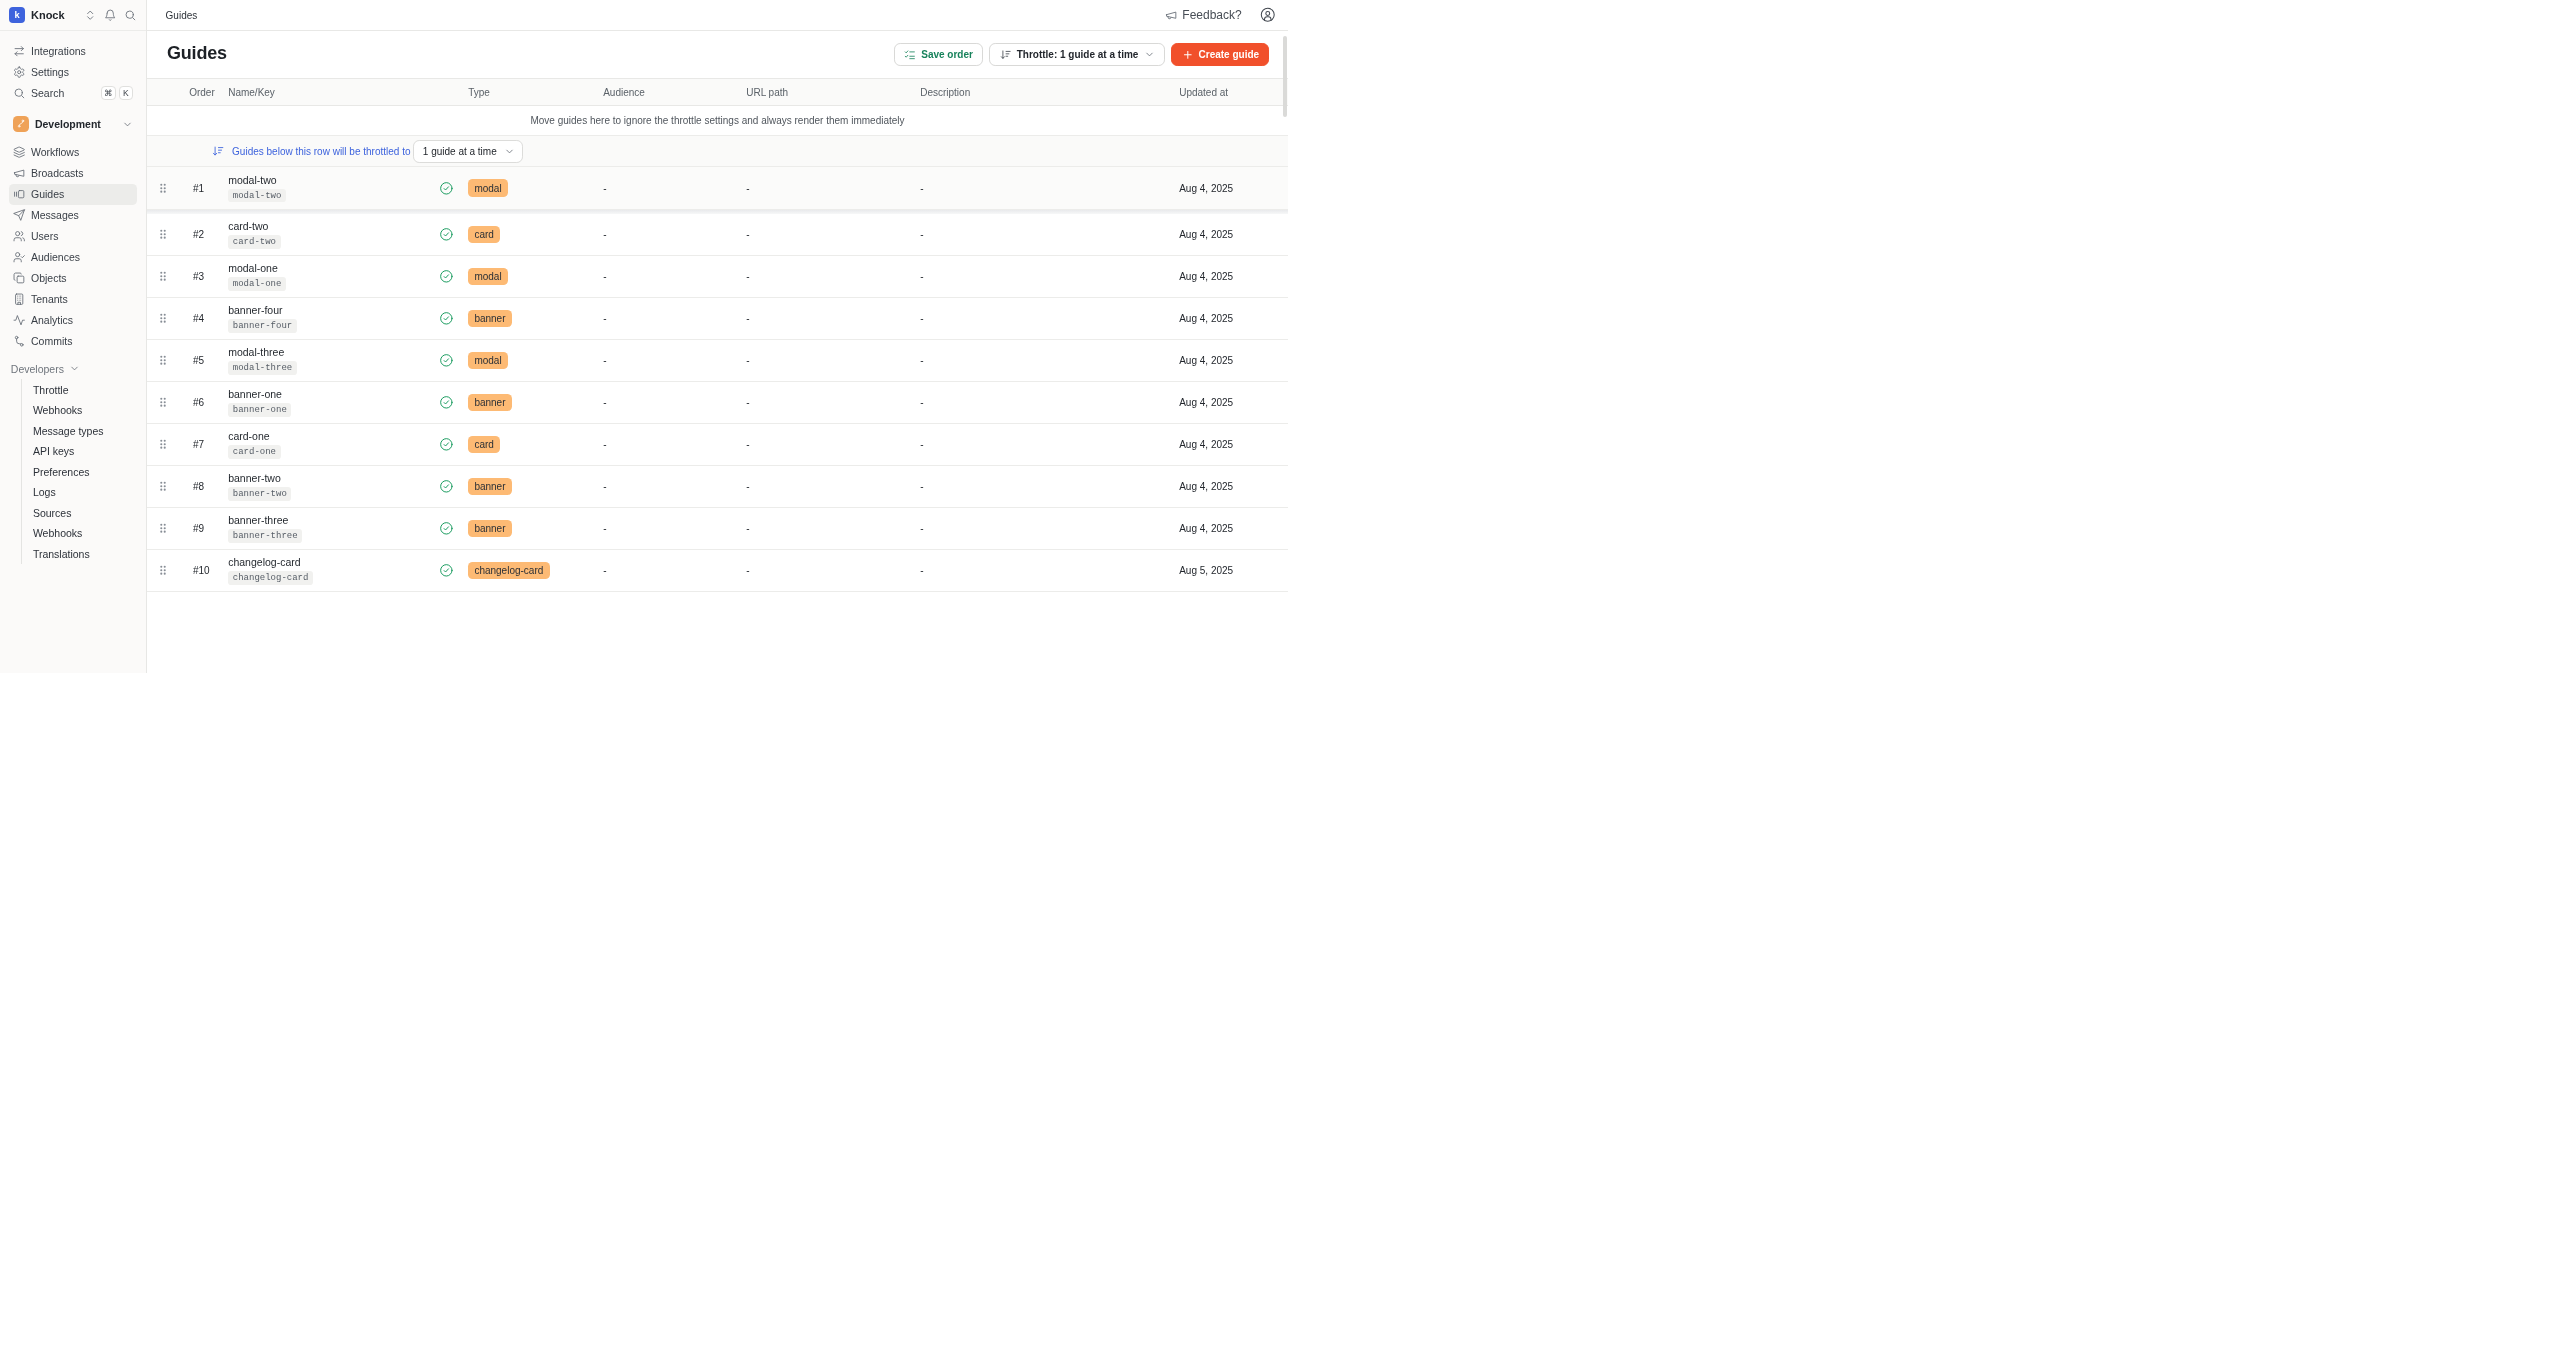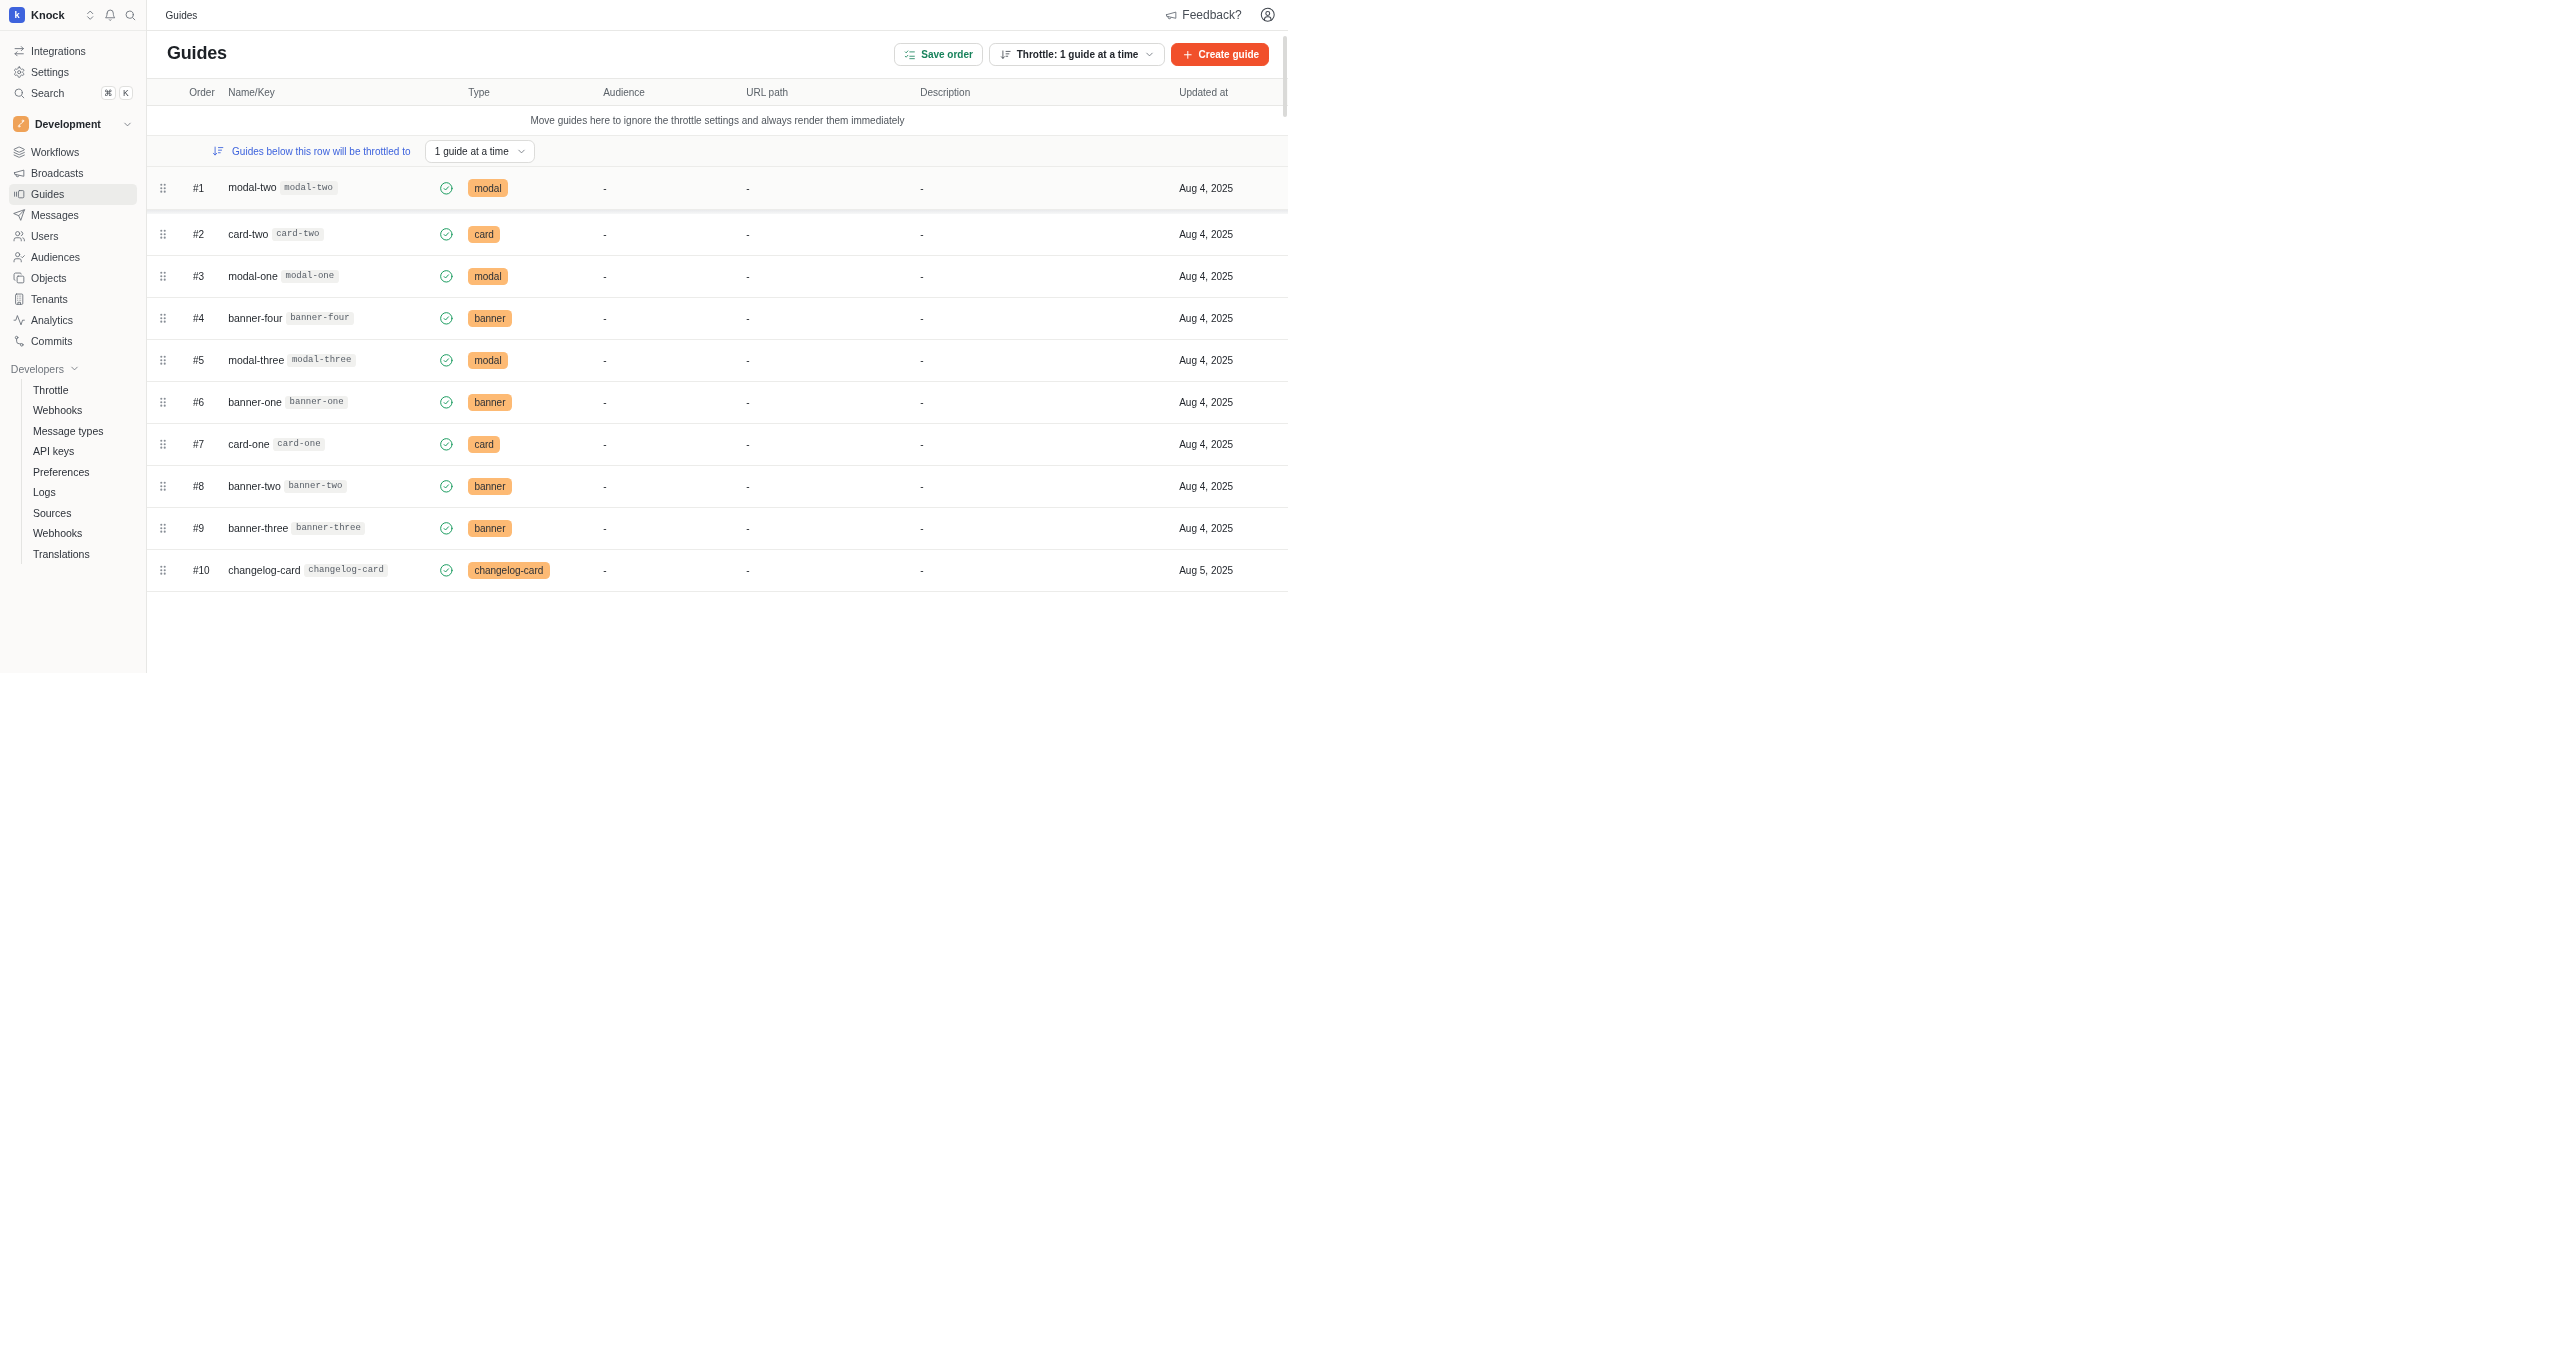--- a/index.html
+++ b/index.html
@@ -59,30 +59,30 @@
   .btn-create .ic svg { stroke-width:2.1; }
 
   
   .grid-cols { display:grid; grid-template-columns:36px 39px 212px 28px 135px 143px 174px 259px 1fr; align-items:center; }
   .thead { height:28px; background:#fafaf9; border-top:0.8px solid #e8e8e6; border-bottom:0.8px solid #e8e8e6; color:#5a6168; font-size:10px; }
   .thead span { padding-left:6.2px; }
   .dropzone { height:30px; display:flex; align-items:center; justify-content:center; color:#50565d; font-size:10px; border-bottom:0.8px solid #ececea; background:#fff; }
   .throttle-row { height:31px; background:#fafaf9; border-bottom:0.8px solid #ececea; display:flex; align-items:center; padding-left:65px; }
   .throttle-row .ic { color:#3d63dd; margin-right:7.7px; }
   .throttle-txt { font-size:10px; font-weight:500; color:#3d63dd; }
-  .mini-select { height:23px; margin-left:14px; background:#fff; border:0.8px solid #dcdcda; border-radius:6.2px; display:inline-flex; align-items:center; gap:7px; padding:0 7.7px 0 9.3px; font-size:10px; color:#23272d; cursor:pointer; font-family:inherit; }
+  .mini-select { height:23px; margin-left:2px; background:#fff; border:0.8px solid #dcdcda; border-radius:6.2px; display:inline-flex; align-items:center; gap:7px; padding:0 7.7px 0 9.3px; font-size:10px; color:#23272d; cursor:pointer; font-family:inherit; }
 
   .trow { height:42px; background:#fff; border-bottom:0.8px solid #ececea; font-size:10px; }
   .trow.first { height:43px; background:#fbfbfa; }
   .row-gap { height:3.9px; background:linear-gradient(180deg,#e9eaec,#f7f8f8); }
   .trow > span { padding-left:6.2px; }
   .drag { padding-left:11px !important; color:#878d95; display:flex; cursor:grab; }
   .drag svg { width:10px; height:12.4px; }
   .ord { padding-left:10px !important; color:#23272d; }
-  .namecell { display:flex; flex-direction:row; align-items:flex-start; gap:3.1px; }
+  .namecell { display:flex; flex-direction:column; align-items:flex-start; gap:3.1px; }
   .gname { font-weight:500; color:#1f242a; font-size:10.5px; }
   .gkey { font-family:"Liberation Mono","DejaVu Sans Mono",monospace; font-size:9px; color:#565d66; background:#f1f1ef; padding:1.9px 4.6px; border-radius:3.1px; }
   .status { padding-left:4.6px !important; display:flex; color:#169a5c; }
   .status svg { width:14.7px; height:14.7px; fill:none; stroke:currentColor; stroke-width:1.6; stroke-linecap:round; stroke-linejoin:round; }
   .badge { display:inline-block; background:#fdba74; border-radius:4.6px; padding:3.1px 6.2px; color:#2b3036; font-size:10px; }
   .dash, .date { color:#23272d; }
 
   .scroll-thumb { position:absolute; right:1.5px; top:36px; width:3.9px; height:81px; border-radius:2.3px; background:#dadad8; cursor:pointer; }
 </style>
 </head>

